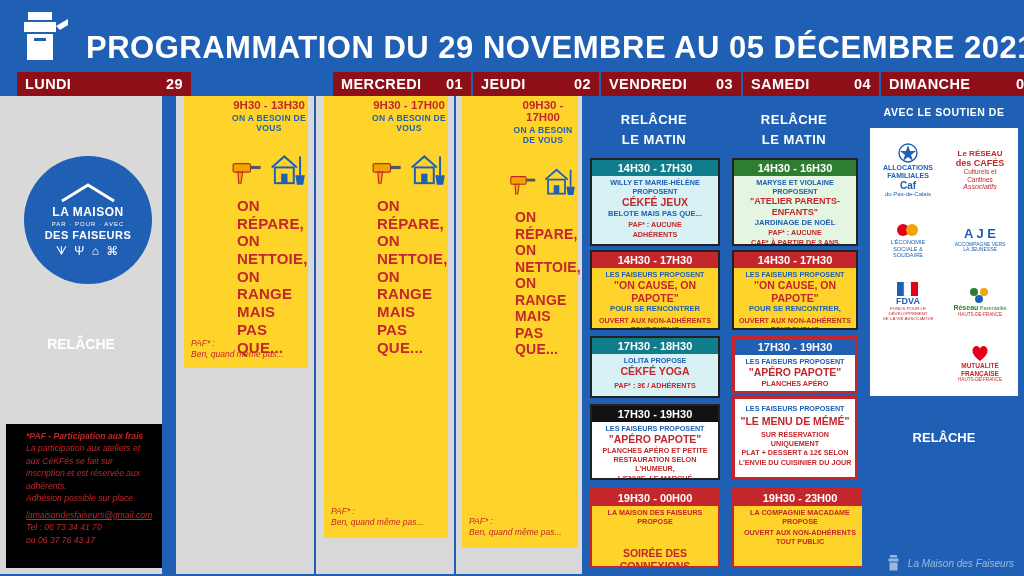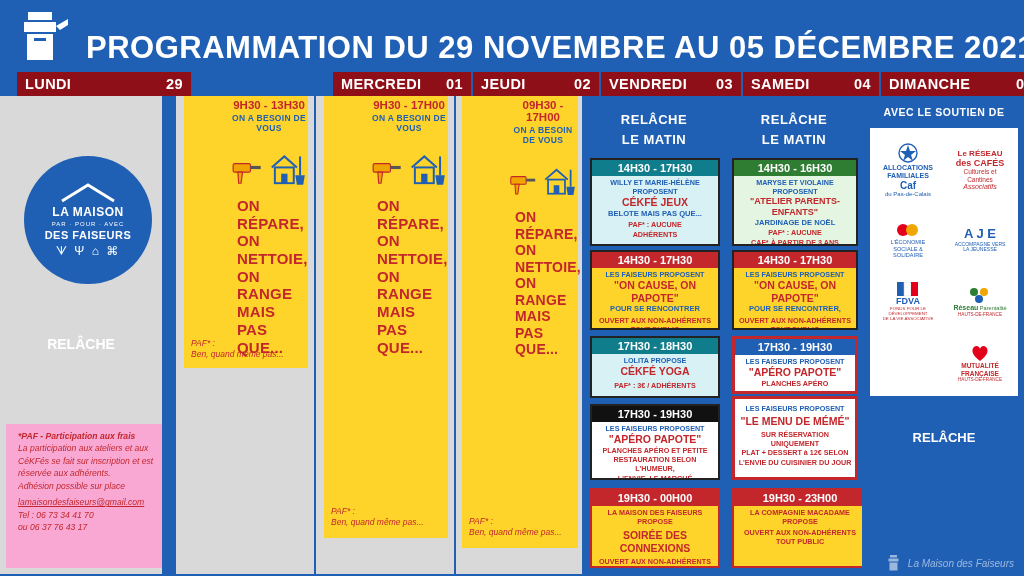--- a/index.html
+++ b/index.html
@@ -97,23 +97,23 @@
   .relache-txt {
     text-align: center; color: #ffffff; font-weight: bold;
     font-size: 13px; letter-spacing: .5px; line-height: 1.5;
   }
   .relache-mid {
     position: absolute; left: 0; width: 100%;
     text-align: center; color: #ffffff; font-weight: bold; font-size: 13px;
   }
   
   .pafbox {
-    position: absolute; background: #f9a8d4; color: #c3272b;
+    position: absolute; background: #000000; color: #c3272b;
     font-size: 8.6px; font-style: italic; line-height: 1.45;
-    padding: 6px 12px;
+    padding: 6px 20px;
   }
   .pafbox .t1 { font-weight: bold; }
   
   .circlelogo {
     position: absolute; border-radius: 50%;
     background: #1f5fb4; color: #ffffff;
     display: flex; flex-direction: column; align-items: center;
     justify-content: center; text-align: center;
   }
   .circlelogo .cl1 { font-size: 12px; font-weight: bold; letter-spacing: .5px; }
@@ -332,21 +332,21 @@
       <div class="l4" style="color:#c3272b">RESTAURATION SELON L'HUMEUR,</div>
       <div class="l4" style="color:#c3272b">L'ENVIE, LE MARCHÉ</div>
     </div>
   </div>
 
   <div class="ev" style="left:6px;top:392px;width:130px;height:80px;background:#ffd42a;border-color:#c3272b">
     <div class="evtime" style="background:#c3272b">19H30 - 00H00</div>
     <div class="evbody">
       <div class="l1" style="white-space:pre-line;color:#c3272b">LA MAISON DES FAISEURS
 PROPOSE</div>
-      <div class="l2" style="color:#c3272b;margin-top:3px">SOIRÉE DES CONNEXIONS</div>
+      <div class="l2" style="color:#c3272b;margin-top:21px">SOIRÉE DES CONNEXIONS</div>
       <div class="l4" style="color:#c3272b;margin-top:3px">OUVERT AUX NON-ADHÉRENTS</div>
       <div class="l4" style="color:#c3272b">TOUT PUBLIC</div>
     </div>
   </div>
 
 </div>
 
 <div class="col blue" style="left:726px;width:138px">
   <div class="relache-txt" style="margin-top:14px">
     <div>RELÂCHE</div>

